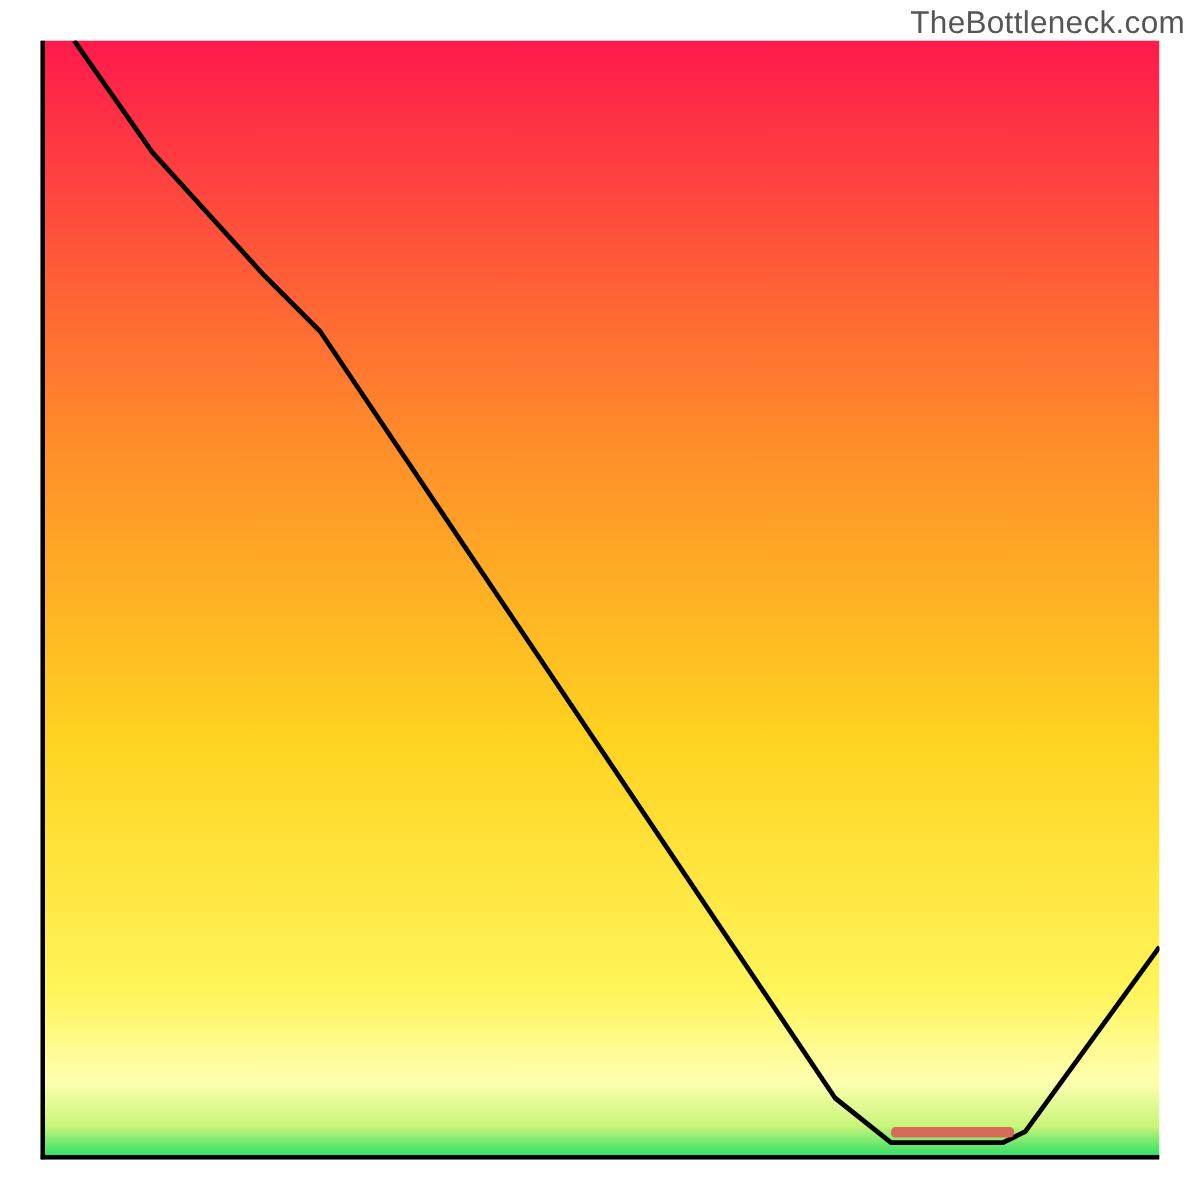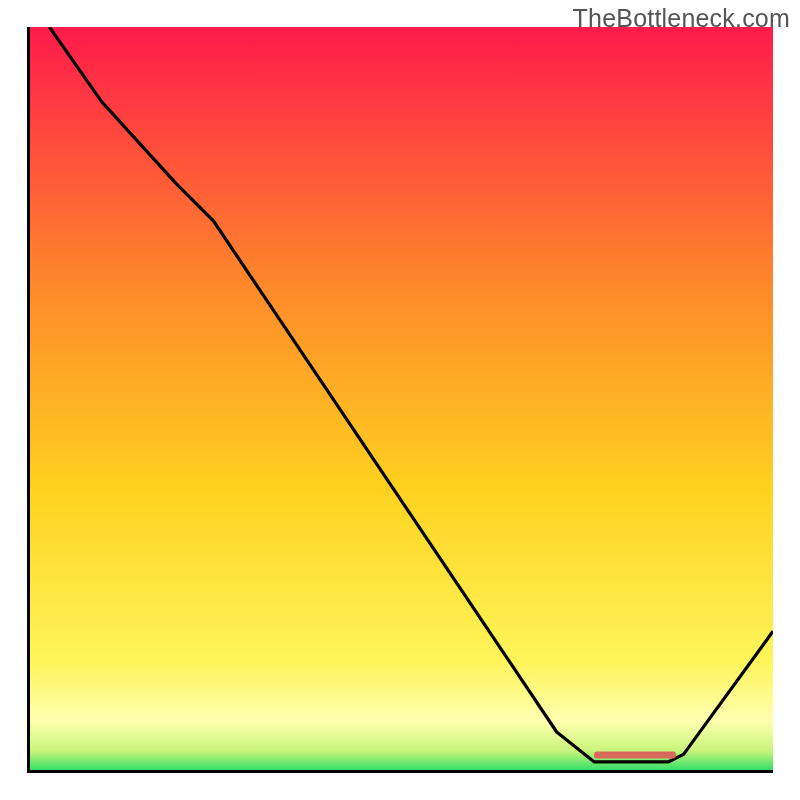--- a/index.html
+++ b/index.html
@@ -14,21 +14,21 @@
   .wrap {
     position: relative;
     width: 800px;
     height: 800px;
   }
   .watermark {
     position: absolute;
     top: 4px;
     right: 10px;
     color: #555;
-    font-size: 25px;
+    font-size: 21px;
     font-weight: 500;
     letter-spacing: 0.2px;
   }
   .plot {
     position: absolute;
     left: 27px;
     top: 27px;
     width: 746px;
     height: 746px;
     box-sizing: border-box;

